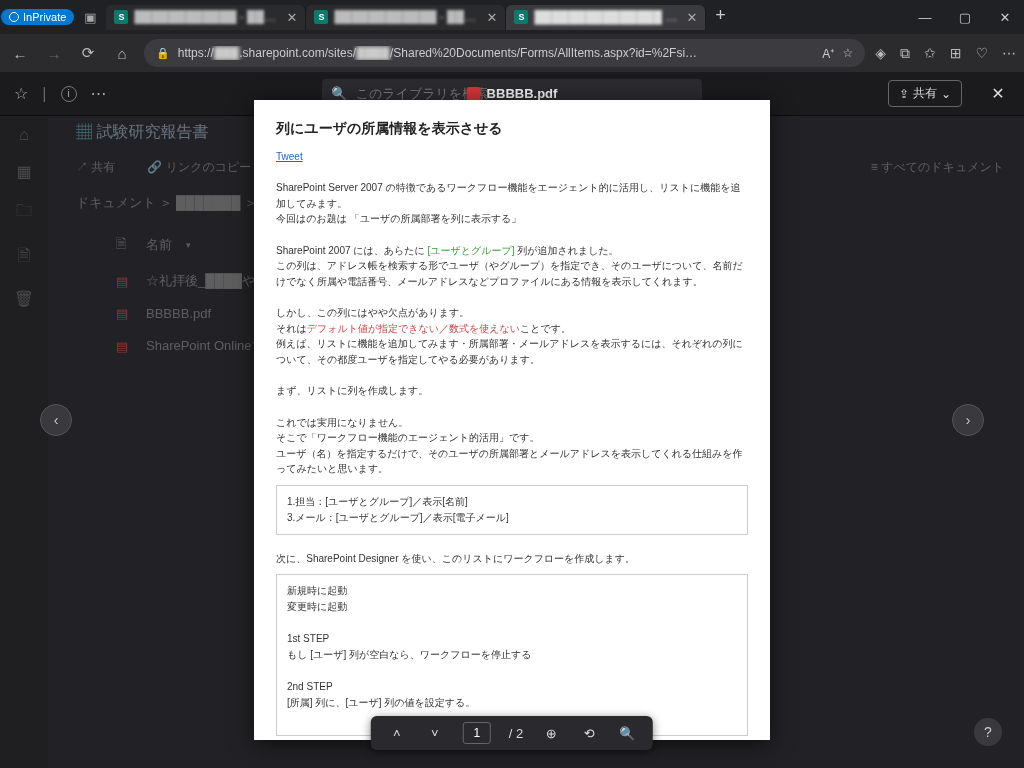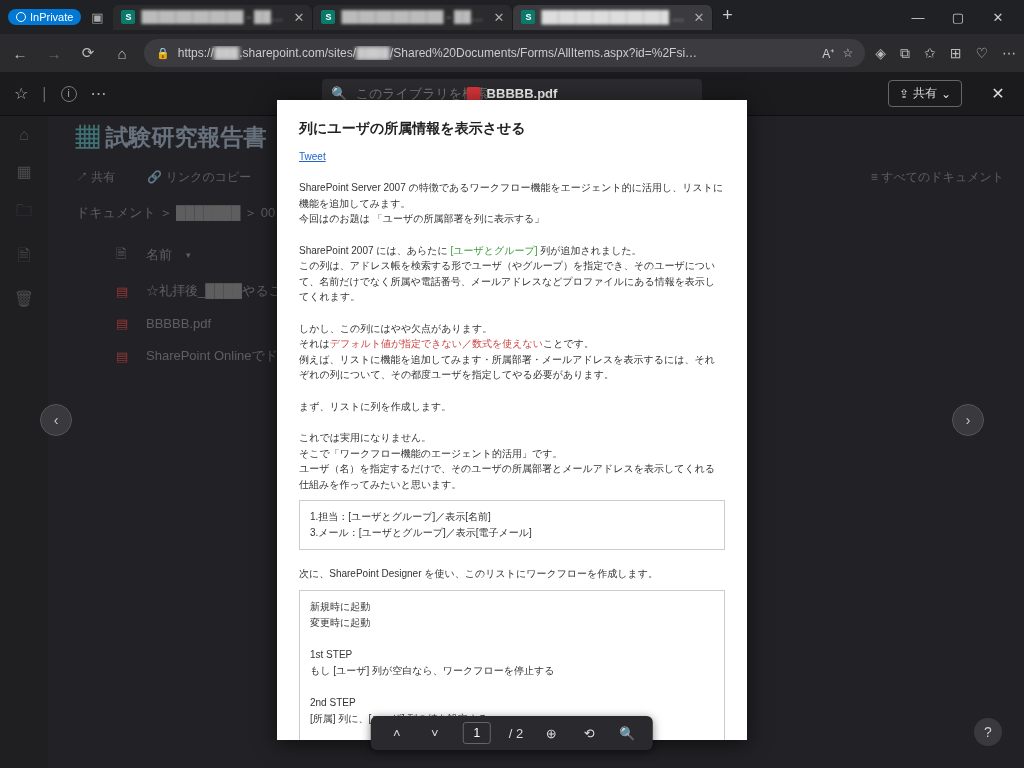--- a/index.html
+++ b/index.html
@@ -10,21 +10,21 @@
   height: 768px;
   overflow: hidden;
   position: relative;
   color: #e0e0e0;
 }
 .titlebar {
   height: 34px;
   background: #202124;
   display: flex;
   align-items: center;
-  padding: 0 8px;
+  padding: 0 1px;
   gap: 4px;
 }
 .inprivate {
   background: #0078d4;
   color: #fff;
   padding: 2px 8px;
   border-radius: 10px;
   font-size: 11px;
   display: flex;
   align-items: center;
@@ -70,42 +70,42 @@
 .share-btn { margin-left:auto; border:1px solid #666; border-radius:4px; padding:4px 10px; color:#ddd; font-size:12px; display:flex; align-items:center; gap:4px;}
 .close-viewer{ color:#ddd; font-size:16px; margin-left:10px; width:24px; text-align:center;}
 
 .backdrop {
   position:absolute; top:116px; left:0; right:0; bottom:0;
   background:#252528; opacity:0.6; z-index:1;
   padding:0 0 0 56px;
 }
 .bd-rail{ position:absolute; left:0; top:0; bottom:0; width:48px; background:#1f1f22; display:flex; flex-direction:column; gap:18px; align-items:center; padding-top:10px;}
 .bd-rail span{ color:#666; font-size:16px;}
-.bd-header{ color:#9ab; font-size:23px; font-weight:700; padding:6px 20px; filter:blur(0.5px);}
+.bd-header{ color:#9ab; font-size:16px; font-weight:400; padding:6px 20px; filter:blur(0.5px);}
 .bd-cmdbar{ display:flex; gap:32px; padding:10px 20px; color:#888; font-size:12px;}
 .bd-crumb{ color:#888; padding:4px 20px; font-size:13px;}
 .bd-list{ padding:10px 60px; color:#888; font-size:13px;}
 .bd-row{ display:flex; gap:14px; padding:8px 0; align-items:center;}
 .bd-row .ic{width:16px;}
 
 .viewer-overlay {
   position:absolute; top:72px; left:0; right:0; bottom:0; z-index:5;
   display:flex; align-items:flex-start; justify-content:center;
 }
 .page-nav-btn {
   position:absolute; top:50%; transform:translateY(-50%);
   width:32px; height:32px; border-radius:50%; background:#3a3a3e; color:#ccc;
   display:flex; align-items:center; justify-content:center; font-size:14px;
   border:1px solid #555;
 }
 .page-nav-btn.left{ left:40px;} .page-nav-btn.right{ right:40px;}
 
 .pdf-page {
   margin-top:28px;
-  width:470px; height:640px; background:#fff; color:#333;
+  width:516px; height:640px; background:#fff; color:#333;
   font-size:10.5px; line-height:1.55; padding:18px 22px;
   overflow:hidden; box-shadow:0 4px 20px rgba(0,0,0,0.6);
 }
 .pdf-page h2{ font-size:14px; font-weight:bold; color:#222; margin-bottom:8px;}
 .tweet{ color:#2266cc; font-size:10px; text-decoration:underline;}
 .para{ margin-top:16px; font-size:10px;}
 .link-green{ color:#3a9a3a;}
 .link-red{ color:#cc4444;}
 .codebox{ border:1px solid #ccc; padding:8px 10px; margin-top:8px; font-size:10px; line-height:1.6;}
 

